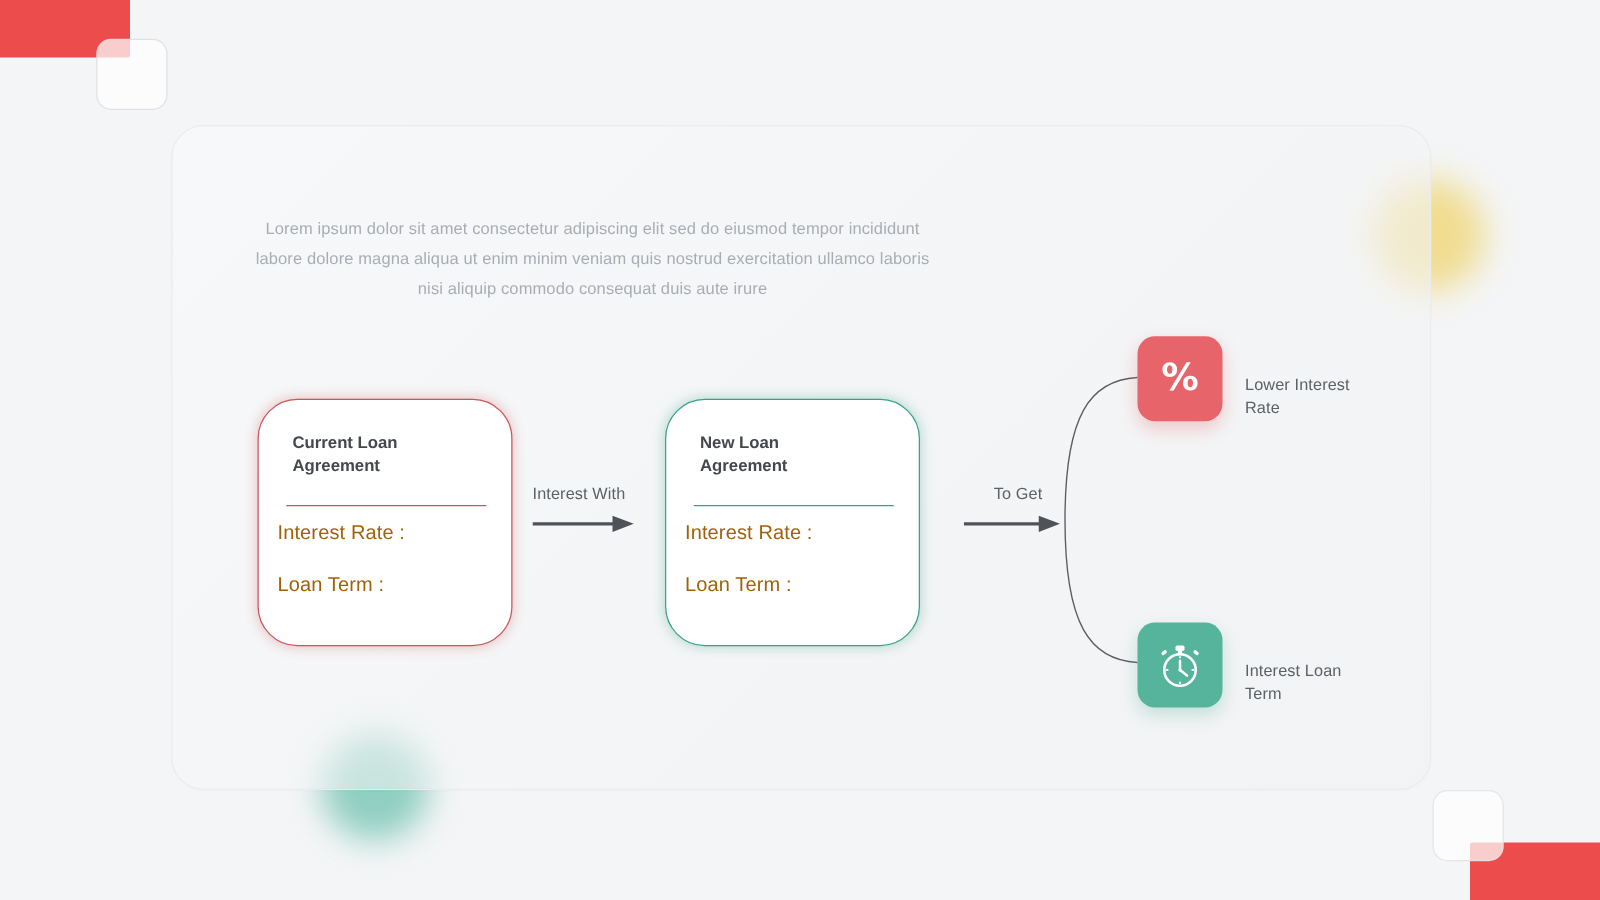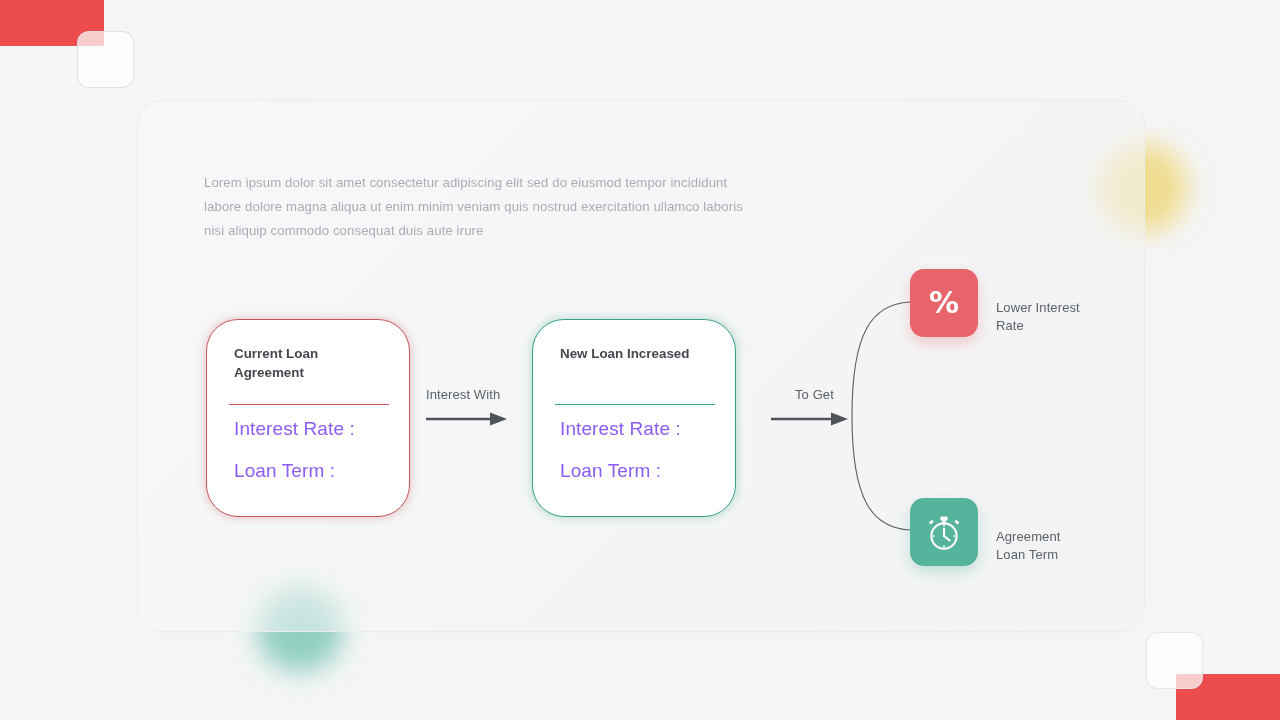--- a/index.html
+++ b/index.html
@@ -126,20 +126,21 @@
     color: #3e444b;
     letter-spacing: 0.1px;
     margin: 0 0 12px 0;
   }
   .page-subtitle {
     font-size: 13.2px;
     line-height: 24px;
     color: #a9adb3;
     margin: 0;
     letter-spacing: 0.1px;
+    text-align: center;
   }
 
   
   .card {
     position: absolute;
     width: 204px;
     height: 198px;
     background: #ffffff;
     border-radius: 32px;
     box-sizing: border-box;
@@ -170,23 +171,23 @@
     position: absolute;
     left: 22px;
     top: 84px;
     width: 160px;
     height: 1px;
   }
   .rule-red  { background: #c9565b; }
   .rule-teal { background: #39a189; }
   .card-field {
     position: absolute;
-    left: 27px;
-    font-size: 19px;
-    color: #8b5cf6;
+    left: 15px;
+    font-size: 16px;
+    color: #a16207;
     letter-spacing: 0.1px;
   }
   .field-1 { top: 98px; }
   .field-2 { top: 140px; }
 
   
   .connector { position: absolute; }
   .connector-label {
     position: absolute;
     font-size: 13px;
@@ -273,21 +274,21 @@
 
   <div class="connector conn-1">
     <div class="connector-label">Interest With</div>
     <svg class="arrow-svg" width="82" height="16" viewBox="0 0 82 16">
       <line x1="0" y1="8" x2="66" y2="8" stroke="#4f5257" stroke-width="2.6"></line>
       <polygon points="64,1.5 81,8 64,14.5" fill="#4f5257"></polygon>
     </svg>
   </div>
 
   <div class="card card-new">
-    <div class="card-title">New Loan Increased</div>
+    <div class="card-title">New Loan Agreement</div>
     <div class="card-rule rule-teal"></div>
     <div class="card-field field-1">Interest Rate :</div>
     <div class="card-field field-2">Loan Term :</div>
   </div>
 
   <div class="connector conn-2">
     <div class="connector-label">To Get</div>
     <svg class="arrow-svg" width="78" height="16" viewBox="0 0 78 16">
       <line x1="0" y1="8" x2="62" y2="8" stroke="#4f5257" stroke-width="2.6"></line>
       <polygon points="60,1.5 77,8 60,14.5" fill="#4f5257"></polygon>
@@ -315,16 +316,16 @@
         <rect x="5.0" y="9.8" width="4.6" height="2.7" rx="1.2" fill="#ffffff" transform="rotate(-42 7.3 11.1)"></rect>
         <line x1="20" y1="25" x2="20" y2="17.6" stroke="#ffffff" stroke-width="2" stroke-linecap="round"></line>
         <line x1="20" y1="25" x2="25.6" y2="29.4" stroke="#ffffff" stroke-width="2" stroke-linecap="round"></line>
         <circle cx="20" cy="25" r="1.2" fill="#ffffff"></circle>
         <line x1="20" y1="13.9" x2="20" y2="15.6" stroke="#ffffff" stroke-width="1.5"></line>
         <line x1="31.1" y1="25" x2="29.3" y2="25" stroke="#ffffff" stroke-width="1.5"></line>
         <line x1="20" y1="36.1" x2="20" y2="34.4" stroke="#ffffff" stroke-width="1.5"></line>
         <line x1="8.9" y1="25" x2="10.7" y2="25" stroke="#ffffff" stroke-width="1.5"></line>
       </svg>
     </div>
-    <div class="outcome-label">Agreement Loan Term</div>
+    <div class="outcome-label">Interest Loan Term</div>
   </div>
 
 </div>
 
 </body></html>

